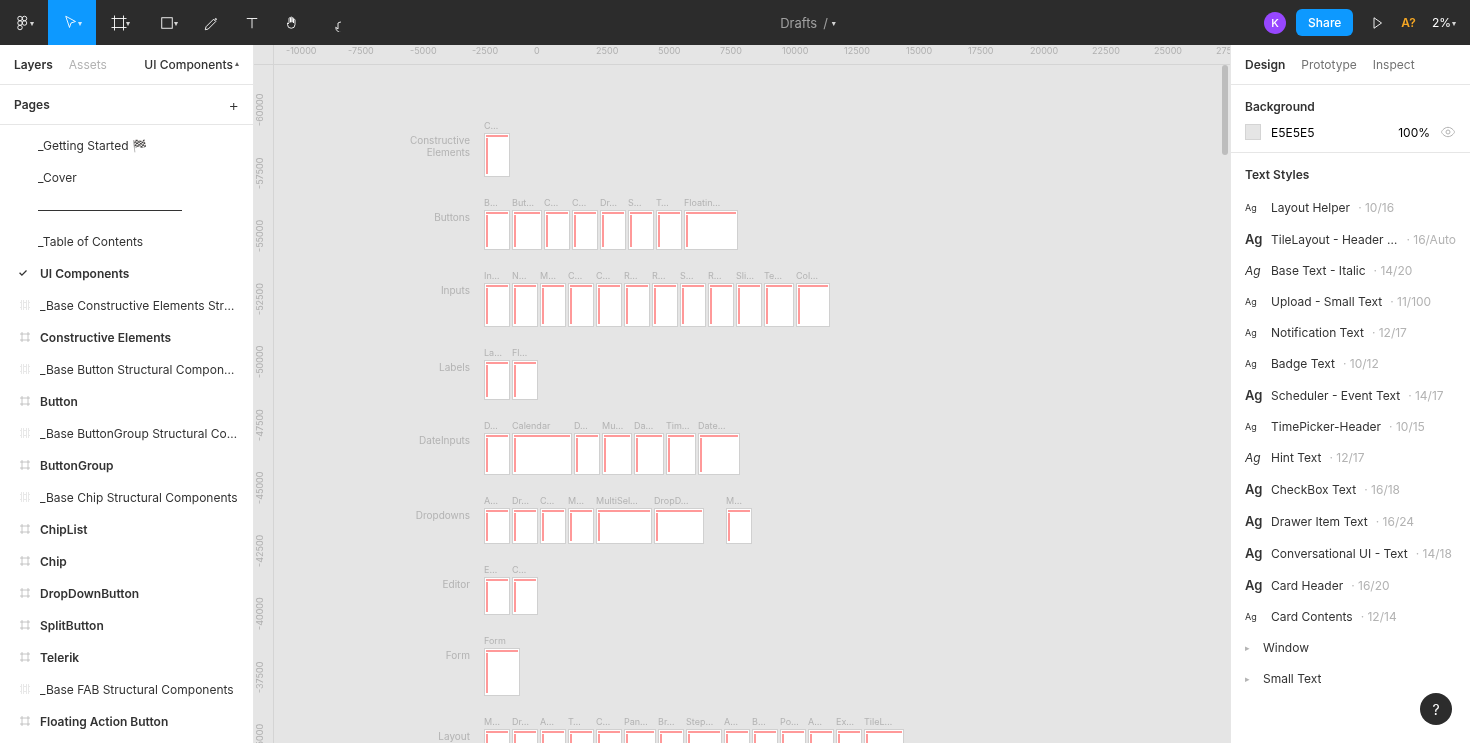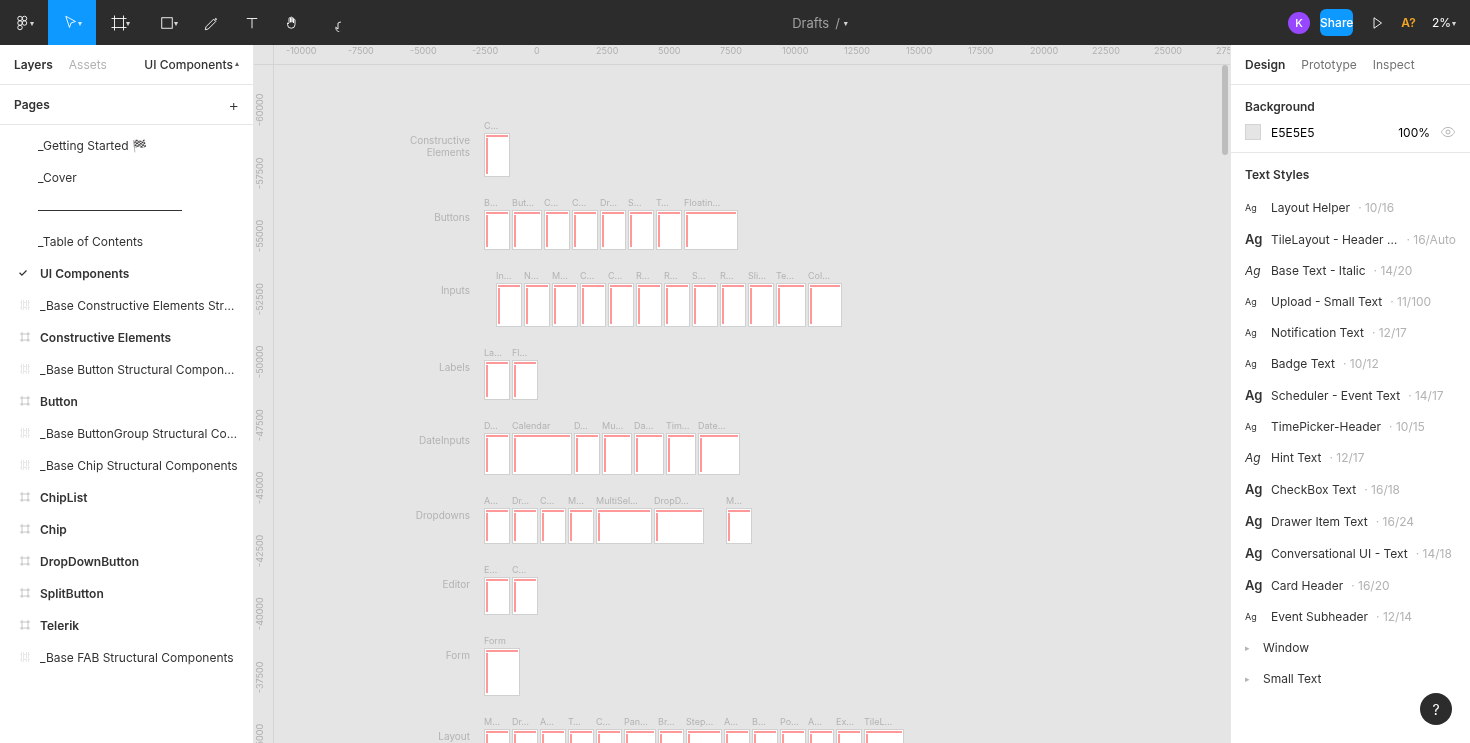--- a/index.html
+++ b/index.html
@@ -21,21 +21,21 @@
   .toolbar-btn svg { width: 18px; height: 18px; stroke: currentColor; fill: none; stroke-width: 1.2; }
   .chev { font-size: 8px; margin-left: -2px; opacity: .8; }
   .toolbar-center { display: flex; align-items: center; gap: 6px; color: #fff; font-size: 13px; }
   .toolbar-center .drafts { color: #a0a0a0; }
   .toolbar-center .slash  { color: #a0a0a0; }
   .toolbar-center .title  { color: #fff; font-weight: 400; }
   .toolbar-right { display: flex; align-items: center; gap: 10px; }
   .avatar { width: 22px; height: 22px; border-radius: 50%; background: #9747ff; color: #fff;
             display: flex; align-items: center; justify-content: center; font-size: 11px; font-weight: 500; }
   .share-btn { background: #0d99ff; border: none; color: #fff; font-size: 12px;
-               padding: 6px 0; border-radius: 6px; cursor: pointer; font-weight: 500; }
+               padding: 6px 12px; border-radius: 6px; cursor: pointer; font-weight: 500; }
   .zoom { color: #fff; font-size: 12px; display: flex; align-items: center; gap: 3px; padding: 0 6px; }
   .a-badge { color: #f5a623; font-size: 12px; font-weight: 600; }
 
   
   .main { display: flex; height: calc(743px - 45px); }
   .sidebar-left  { width: 254px; border-right: 1px solid #e6e6e6; display: flex; flex-direction: column; background: #fff; }
   .canvas        { flex: 1; background: #e5e5e5; position: relative; overflow: hidden; }
   .sidebar-right { width: 240px; border-left: 1px solid #e6e6e6; background: #fff; display: flex; flex-direction: column; overflow: hidden; }
 
   
@@ -277,20 +277,31 @@
             <span class="icon">
               <svg width="12" height="12" viewBox="0 0 24 24" fill="none" stroke="currentColor" stroke-width="1.2">
                 <rect x="4" y="4" width="6" height="6" stroke-dasharray="2 2"></rect>
                 <rect x="14" y="4" width="6" height="6" stroke-dasharray="2 2"></rect>
                 <rect x="4" y="14" width="6" height="6" stroke-dasharray="2 2"></rect>
                 <rect x="14" y="14" width="6" height="6" stroke-dasharray="2 2"></rect>
               </svg>
             </span>
             <span class="trunc">_Base ButtonGroup Structural Compo…</span>
           </div>
+          <div class="layer-item bold">
+            <span class="icon">
+              <svg width="12" height="12" viewBox="0 0 24 24" fill="none" stroke="currentColor" stroke-width="1.5">
+                <line x1="6" y1="2" x2="6" y2="22"></line>
+                <line x1="18" y1="2" x2="18" y2="22"></line>
+                <line x1="2" y1="6" x2="22" y2="6"></line>
+                <line x1="2" y1="18" x2="22" y2="18"></line>
+              </svg>
+            </span>
+            <span class="trunc">ButtonGroup</span>
+          </div>
           <div class="layer-item">
             <span class="icon">
               <svg width="12" height="12" viewBox="0 0 24 24" fill="none" stroke="currentColor" stroke-width="1.2">
                 <rect x="4" y="4" width="6" height="6" stroke-dasharray="2 2"></rect>
                 <rect x="14" y="4" width="6" height="6" stroke-dasharray="2 2"></rect>
                 <rect x="4" y="14" width="6" height="6" stroke-dasharray="2 2"></rect>
                 <rect x="14" y="14" width="6" height="6" stroke-dasharray="2 2"></rect>
               </svg>
             </span>
             <span class="trunc">_Base Chip Structural Components</span>
@@ -353,20 +364,31 @@
           <div class="layer-item">
             <span class="icon">
               <svg width="12" height="12" viewBox="0 0 24 24" fill="none" stroke="currentColor" stroke-width="1.2">
                 <rect x="4" y="4" width="6" height="6" stroke-dasharray="2 2"></rect>
                 <rect x="14" y="4" width="6" height="6" stroke-dasharray="2 2"></rect>
                 <rect x="4" y="14" width="6" height="6" stroke-dasharray="2 2"></rect>
                 <rect x="14" y="14" width="6" height="6" stroke-dasharray="2 2"></rect>
               </svg>
             </span>
             <span class="trunc">_Base FAB Structural Components</span>
+          </div>
+          <div class="layer-item bold">
+            <span class="icon">
+              <svg width="12" height="12" viewBox="0 0 24 24" fill="none" stroke="currentColor" stroke-width="1.5">
+                <line x1="6" y1="2" x2="6" y2="22"></line>
+                <line x1="18" y1="2" x2="18" y2="22"></line>
+                <line x1="2" y1="6" x2="22" y2="6"></line>
+                <line x1="2" y1="18" x2="22" y2="18"></line>
+              </svg>
+            </span>
+            <span class="trunc">Floating Action Button</span>
           </div>
           <div class="layer-item"></div>
         </div>
     </div>
   </div>
 
   <div class="canvas">
     <div class="ruler-corner"></div>
     <div class="ruler-h" id="ruler-h">
         <span>-10000</span>
@@ -470,21 +492,21 @@
                 <div class="frame" style="width: 54px; height: 40px;">
                   <div class="accent" style="left: 1px; top: 1px; width: 50px; height: 2px;"></div>
                   <div class="accent" style="left: 1px; top: 4px; width: 2px; height: 32px;"></div>
                 </div>
               </div>
             </div>
           </div>
           <div class="row">
             <div class="row-label">Inputs</div>
             <div class="frames">
-              <div class="frame-wrap" style="width: 26px; margin-left: 12px;">
+              <div class="frame-wrap" style="width: 26px;">
                 <div class="frame-title">In…</div>
                 <div class="frame" style="width: 26px; height: 44px;">
                   <div class="accent" style="left: 1px; top: 1px; width: 22px; height: 2px;"></div>
                   <div class="accent" style="left: 1px; top: 4px; width: 2px; height: 36px;"></div>
                 </div>
               </div>
               <div class="frame-wrap" style="width: 26px;">
                 <div class="frame-title">N…</div>
                 <div class="frame" style="width: 26px; height: 44px;">
                   <div class="accent" style="left: 1px; top: 1px; width: 22px; height: 2px;"></div>
@@ -910,21 +932,21 @@
           <span class="ts-name">Conversational UI - Text</span>
           <span class="ts-meta"> · 14/18</span>
         </div>
         <div class="ts-item">
           <span class="ts-ag big">Ag</span>
           <span class="ts-name">Card Header</span>
           <span class="ts-meta"> · 16/20</span>
         </div>
         <div class="ts-item">
           <span class="ts-ag small">Ag</span>
-          <span class="ts-name">Event Subheader</span>
+          <span class="ts-name">Card Contents</span>
           <span class="ts-meta"> · 12/14</span>
         </div>
         <div class="ts-item">
           <span class="ts-caret">▸</span>
           <span class="ts-name">Window</span>
         </div>
         <div class="ts-item">
           <span class="ts-caret">▸</span>
           <span class="ts-name">Small Text</span>
         </div>

